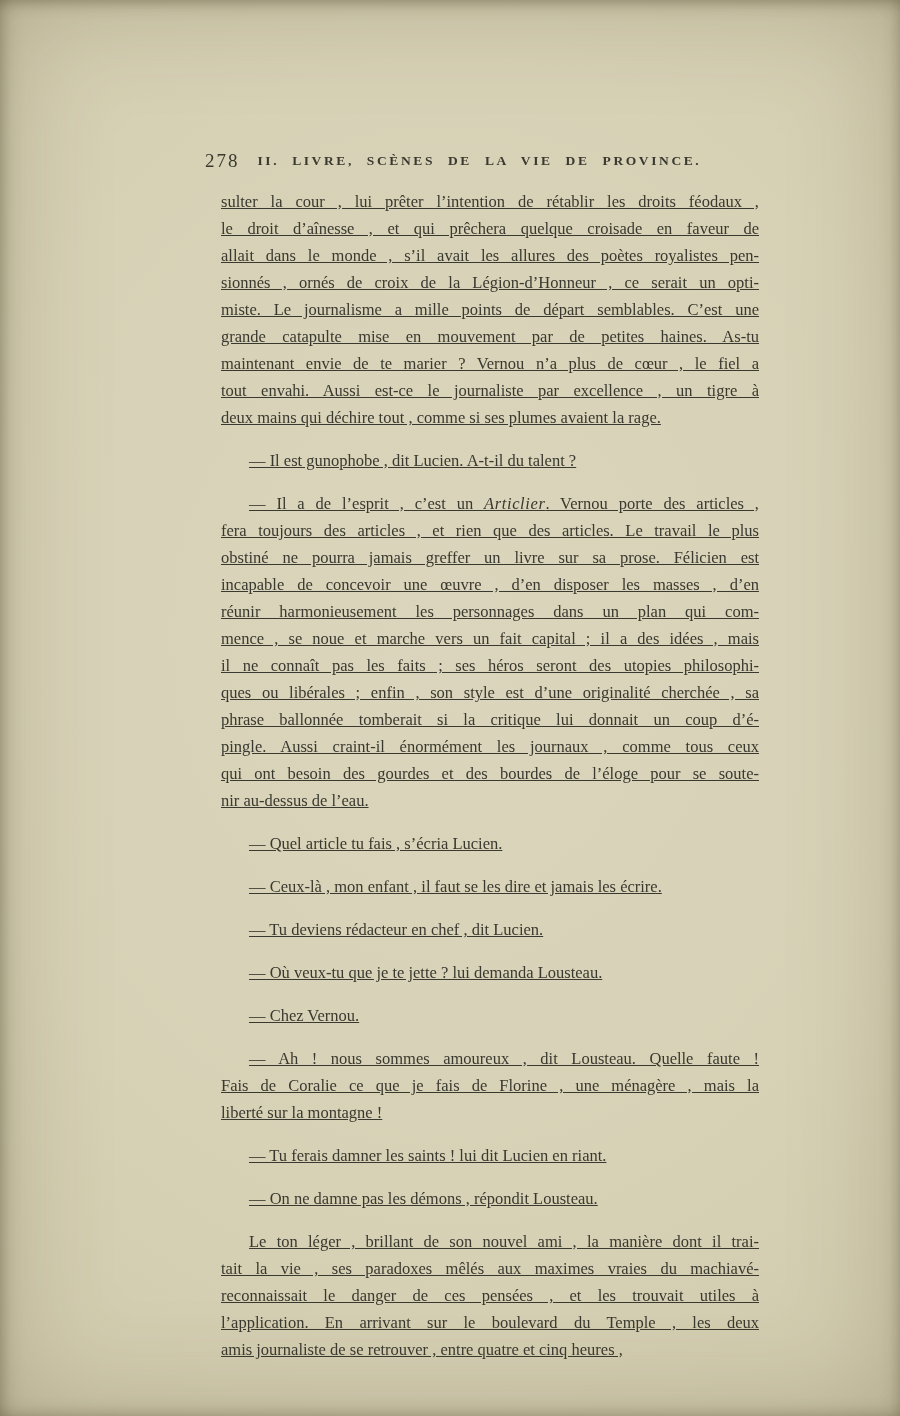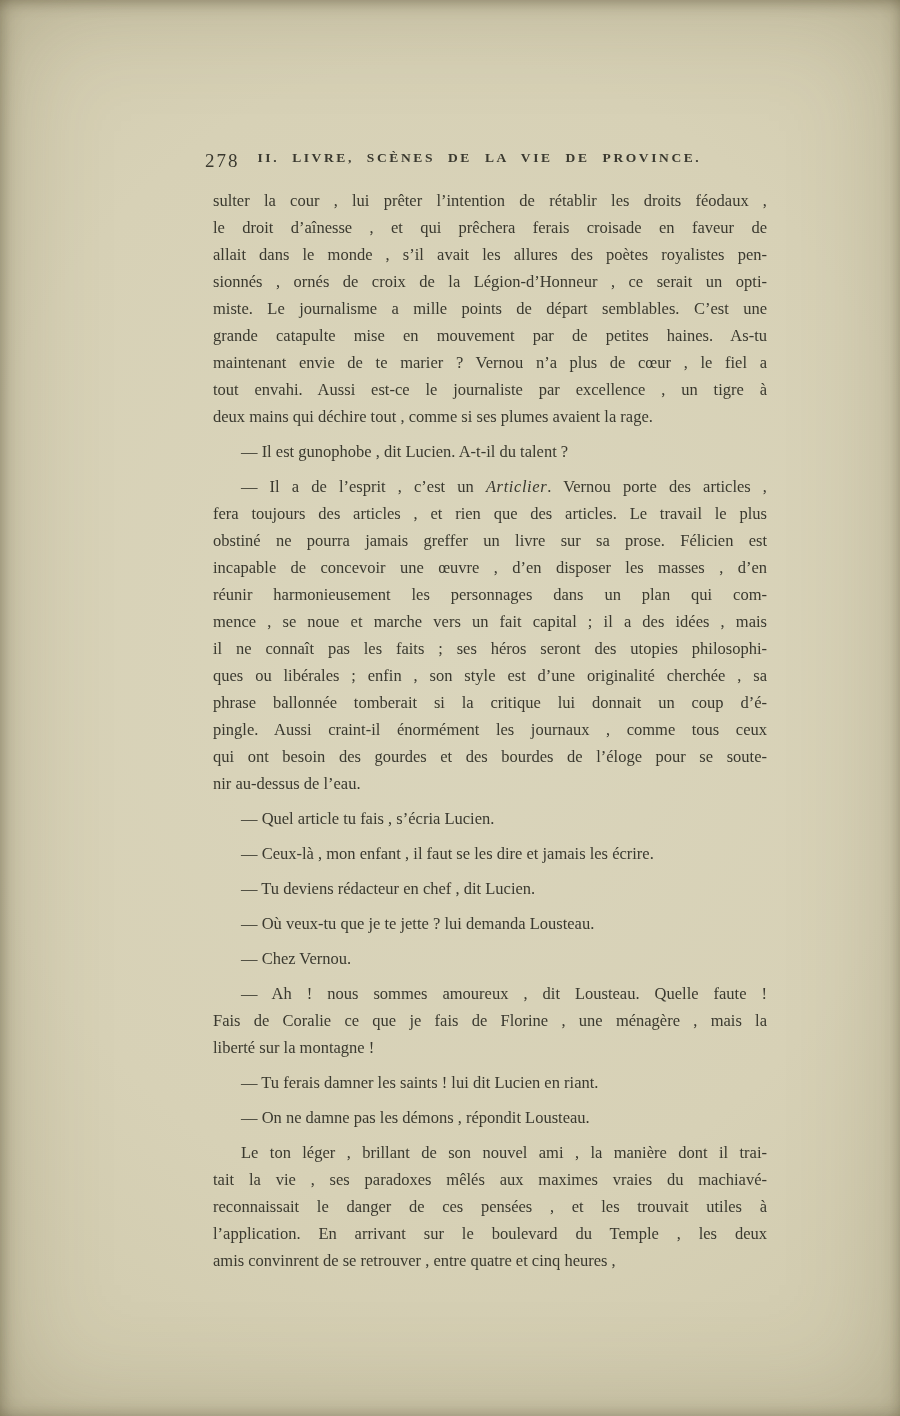--- a/index.html
+++ b/index.html
@@ -26,40 +26,40 @@
     color: var(--ink, #3a392f);
   }
   .text-area {
     position: absolute;
     left: 205px;
     top: 150px;
     width: 570px;
   }
   .running-header {
     display: flex;
-    align-items: flex-start;
+    align-items: center;
     margin-bottom: 15px;
     white-space: nowrap;
   }
   .page-number {
     font-size: 19px;
     letter-spacing: 2px;
     margin-right: 18px;
   }
   .header-title {
     font-size: 13.5px;
     font-weight: bold;
     letter-spacing: 2.6px;
     word-spacing: 7px;
   }
   .body-text {
     font-size: 16.5px;
     line-height: 27px;
   }
-  .para { margin: 8px; }
+  .para { margin: 16px; text-decoration: underline; }
   .para .line {
     text-align: justify;
     text-align-last: justify;
     white-space: normal;
   }
   .para .line.last {
     text-align-last: left;
   }
   .para.indent .line:first-child {
     text-indent: 28px;
@@ -74,21 +74,21 @@
 
 <div class="page">
   <div class="text-area">
     <header class="running-header">
       <span class="page-number">278</span>
       <span class="header-title">II. LIVRE, SCÈNES DE LA VIE DE PROVINCE.</span>
     </header>
     <div class="body-text">
         <div class="para">
           <div class="line">sulter la cour , lui prêter l’intention de rétablir les droits féodaux ,</div>
-          <div class="line">le droit d’aînesse , et qui prêchera ferais croisade en faveur de</div>
+          <div class="line">le droit d’aînesse , et qui prêchera quelque croisade en faveur de</div>
           <div class="line">allait dans le monde , s’il avait les allures des poètes royalistes pen-</div>
           <div class="line">sionnés , ornés de croix de la Légion-d’Honneur , ce serait un opti-</div>
           <div class="line">miste. Le journalisme a mille points de départ semblables. C’est une</div>
           <div class="line">grande catapulte mise en mouvement par de petites haines. As-tu</div>
           <div class="line">maintenant envie de te marier ? Vernou n’a plus de cœur , le fiel a</div>
           <div class="line">tout envahi. Aussi est-ce le journaliste par excellence , un tigre à</div>
           <div class="line last">deux mains qui déchire tout , comme si ses plumes avaient la rage.</div>
         </div>
         <div class="para indent">
           <div class="line last">— Il est gunophobe , dit Lucien. A-t-il du talent ?</div>
@@ -131,17 +131,17 @@
           <div class="line last">— Tu ferais damner les saints ! lui dit Lucien en riant.</div>
         </div>
         <div class="para indent">
           <div class="line last">— On ne damne pas les démons , répondit Lousteau.</div>
         </div>
         <div class="para indent">
           <div class="line">Le ton léger , brillant de son nouvel ami , la manière dont il trai-</div>
           <div class="line">tait la vie , ses paradoxes mêlés aux maximes vraies du machiavé-</div>
           <div class="line">reconnaissait le danger de ces pensées , et les trouvait utiles à</div>
           <div class="line">l’application. En arrivant sur le boulevard du Temple , les deux</div>
-          <div class="line last">amis convinrent de se retrouver , entre quatre et cinq heures ,</div>
+          <div class="line last">amis journaliste de se retrouver , entre quatre et cinq heures ,</div>
         </div>
       </div>
   </div>
 </div>
 
 </body></html>

